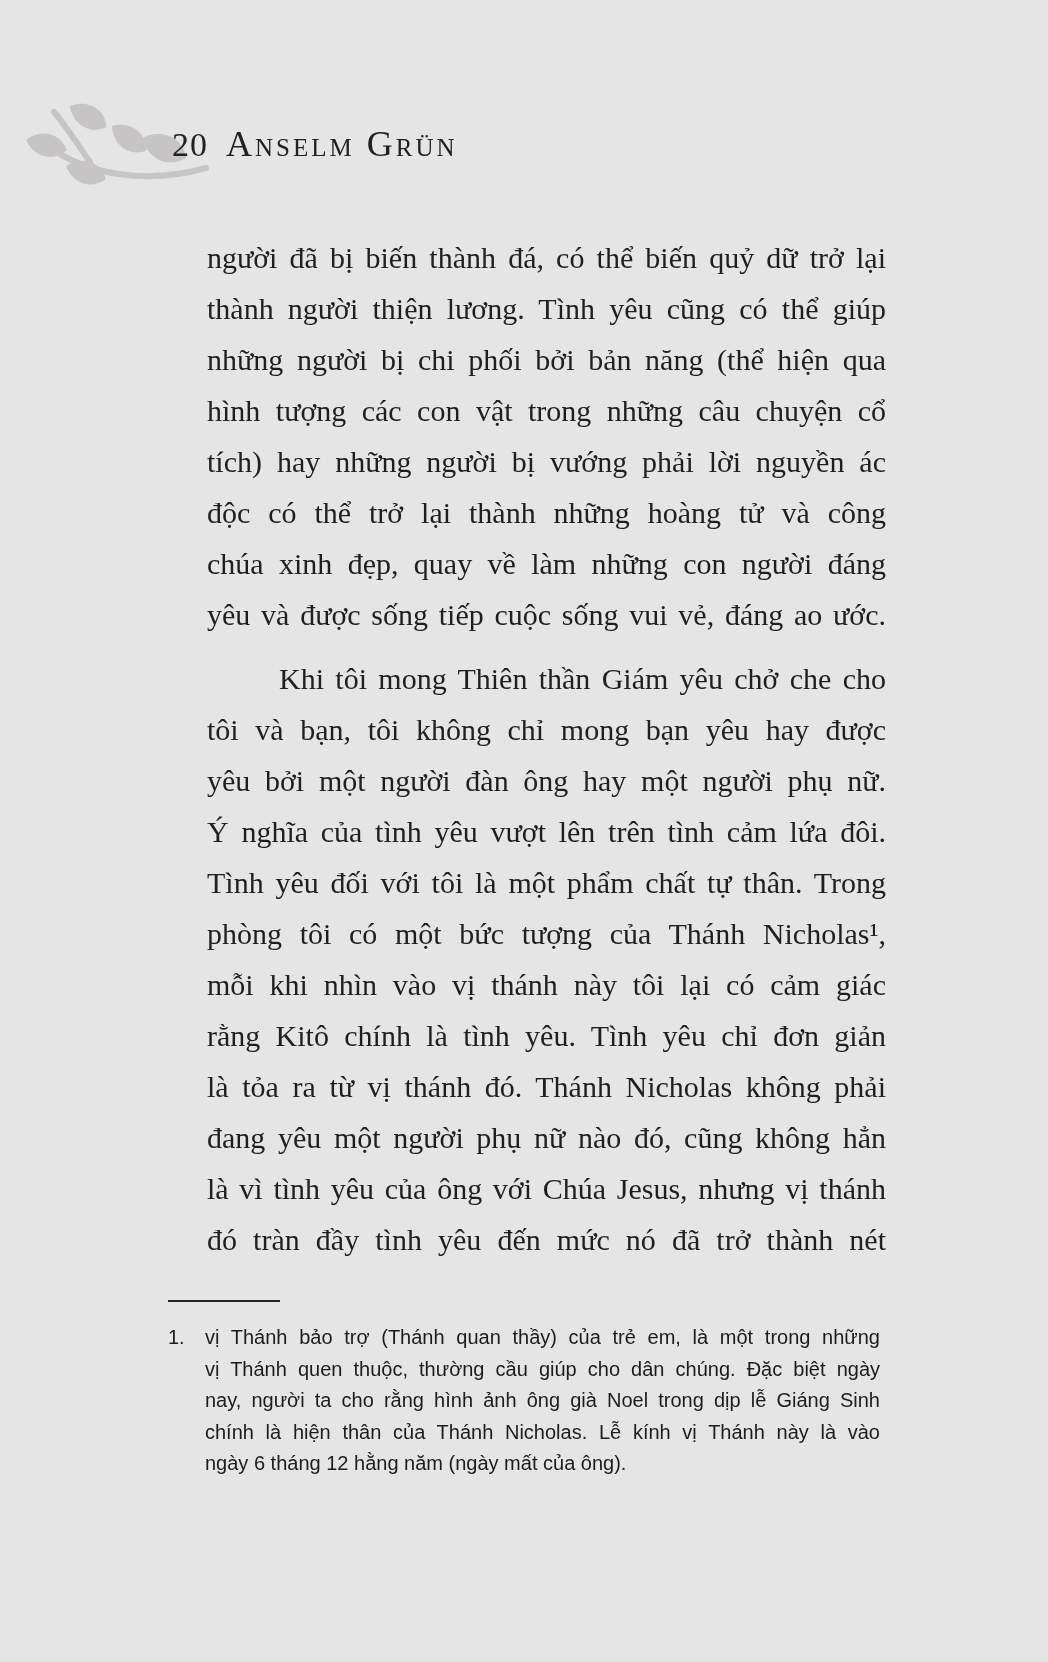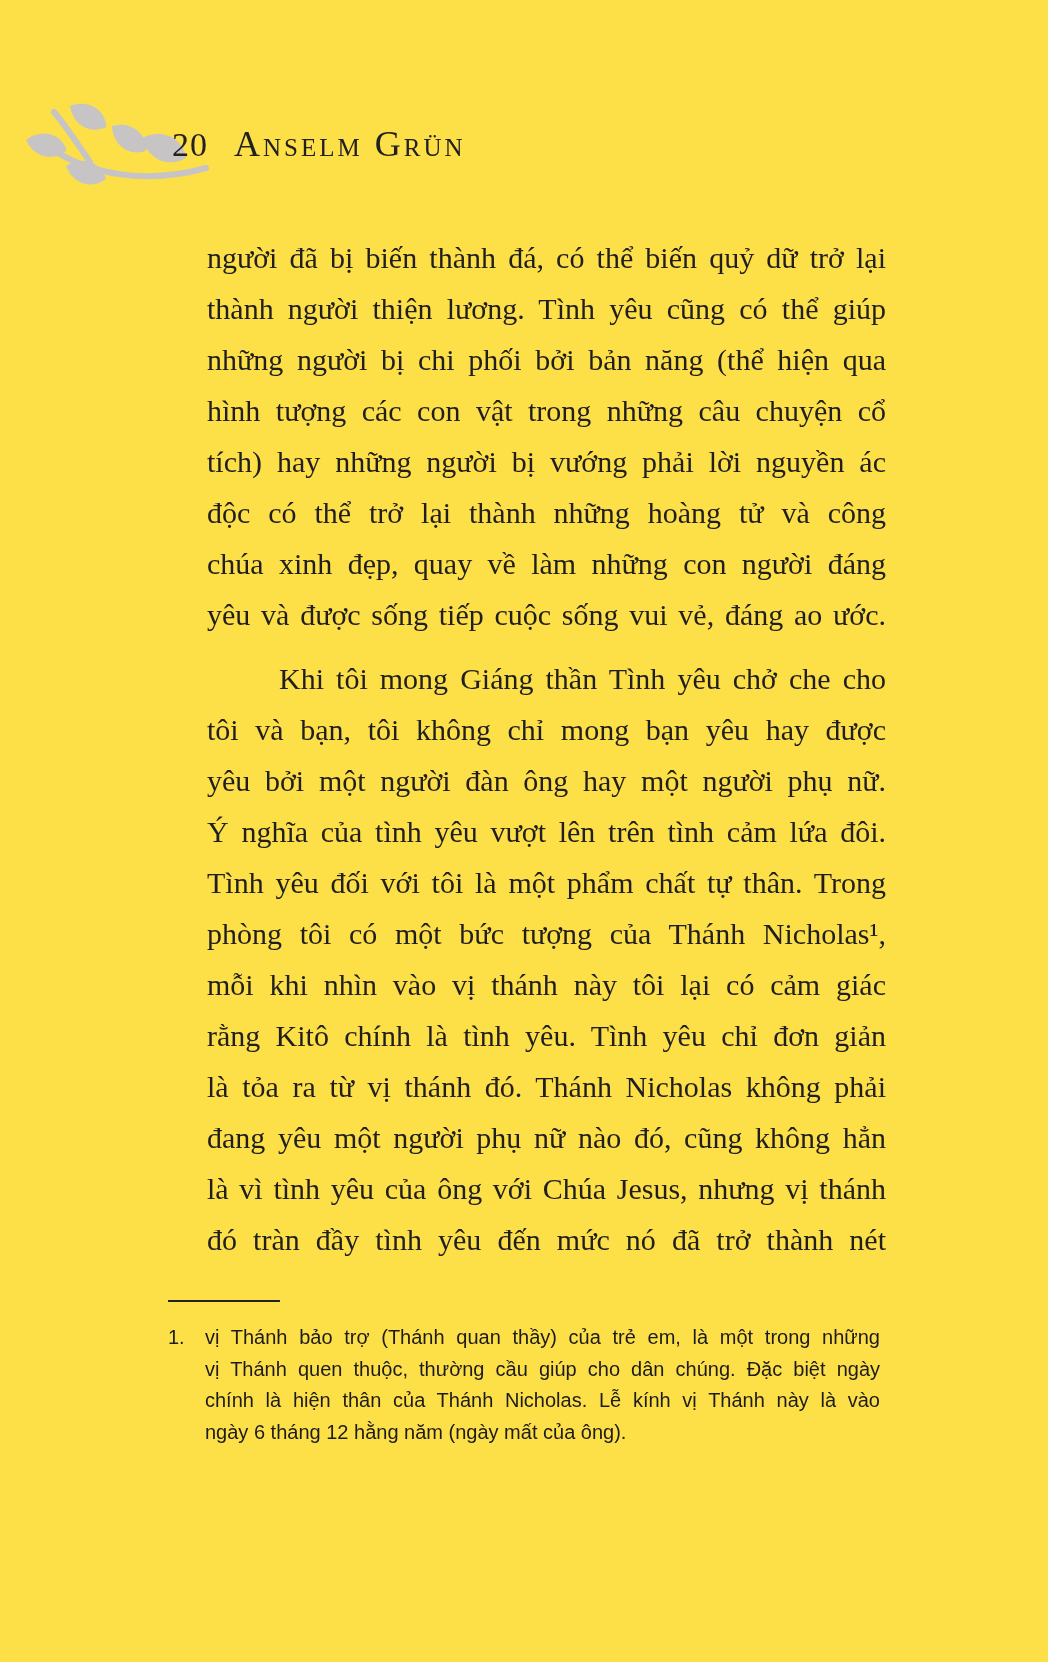--- a/index.html
+++ b/index.html
@@ -4,21 +4,21 @@
 <style>
   html, body {
     margin: 0;
     padding: 0;
     background: #ffffff;
   }
   .page {
     position: relative;
     width: 1048px;
     height: 1662px;
-    background: #fde047;
+    background: #e5e5e5;
     overflow: hidden;
     font-family: "Liberation Serif", "DejaVu Serif", serif;
     color: #211e1f;
   }
 
   
   .leaf-ornament {
     position: absolute;
     left: 26px;
     top: 100px;
@@ -28,21 +28,21 @@
   .page-number {
     position: absolute;
     left: 172px;
     top: 126px;
     font-size: 34px;
     letter-spacing: 1px;
     color: #232021;
   }
   .running-title {
     position: absolute;
-    left: 234px;
+    left: 226px;
     top: 123px;
     font-size: 36px;
     font-variant: small-caps;
     letter-spacing: 3px;
     color: #232021;
   }
 
   
   .body-text {
     position: absolute;
@@ -126,21 +126,21 @@
       <div class="line">thành người thiện lương. Tình yêu cũng có thể giúp</div>
       <div class="line">những người bị chi phối bởi bản năng (thể hiện qua</div>
       <div class="line">hình tượng các con vật trong những câu chuyện cổ</div>
       <div class="line">tích) hay những người bị vướng phải lời nguyền ác</div>
       <div class="line">độc có thể trở lại thành những hoàng tử và công</div>
       <div class="line">chúa xinh đẹp, quay về làm những con người đáng</div>
       <div class="line">yêu và được sống tiếp cuộc sống vui vẻ, đáng ao ước.</div>
     </div>
 
     <div class="para para-2">
-      <div class="line indent">Khi tôi mong Giáng thần Tình yêu chở che cho</div>
+      <div class="line indent">Khi tôi mong Thiên thần Giám yêu chở che cho</div>
       <div class="line">tôi và bạn, tôi không chỉ mong bạn yêu hay được</div>
       <div class="line">yêu bởi một người đàn ông hay một người phụ nữ.</div>
       <div class="line">Ý nghĩa của tình yêu vượt lên trên tình cảm lứa đôi.</div>
       <div class="line">Tình yêu đối với tôi là một phẩm chất tự thân. Trong</div>
       <div class="line">phòng tôi có một bức tượng của Thánh Nicholas¹,</div>
       <div class="line">mỗi khi nhìn vào vị thánh này tôi lại có cảm giác</div>
       <div class="line">rằng Kitô chính là tình yêu. Tình yêu chỉ đơn giản</div>
       <div class="line">là tỏa ra từ vị thánh đó. Thánh Nicholas không phải</div>
       <div class="line">đang yêu một người phụ nữ nào đó, cũng không hẳn</div>
       <div class="line">là vì tình yêu của ông với Chúa Jesus, nhưng vị thánh</div>
@@ -149,18 +149,19 @@
 
   </div>
 
   <div class="footnote-divider"></div>
 
   <div class="footnote">
     <div class="footnote-marker">1.</div>
     <div class="footnote-lines">
       <div class="fline">vị Thánh bảo trợ (Thánh quan thầy) của trẻ em, là một trong những</div>
       <div class="fline">vị Thánh quen thuộc, thường cầu giúp cho dân chúng. Đặc biệt ngày</div>
+      <div class="fline">nay, người ta cho rằng hình ảnh ông già Noel trong dịp lễ Giáng Sinh</div>
       <div class="fline">chính là hiện thân của Thánh Nicholas. Lễ kính vị Thánh này là vào</div>
       <div class="fline last">ngày 6 tháng 12 hằng năm (ngày mất của ông).</div>
     </div>
   </div>
 
 </div>
 
 </body></html>

